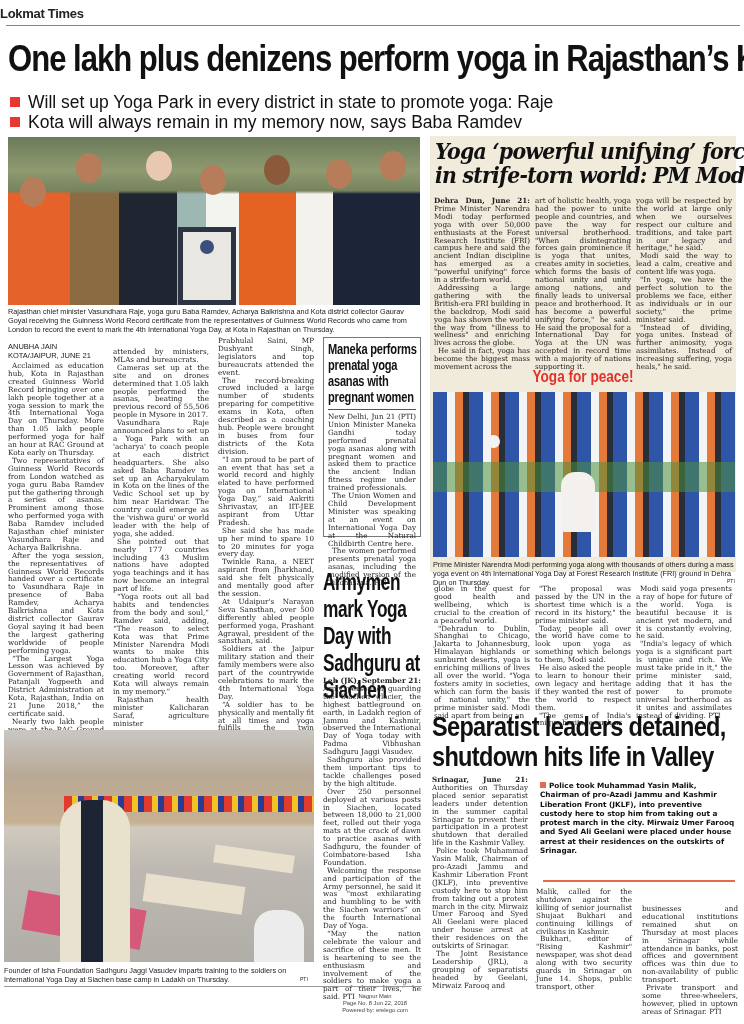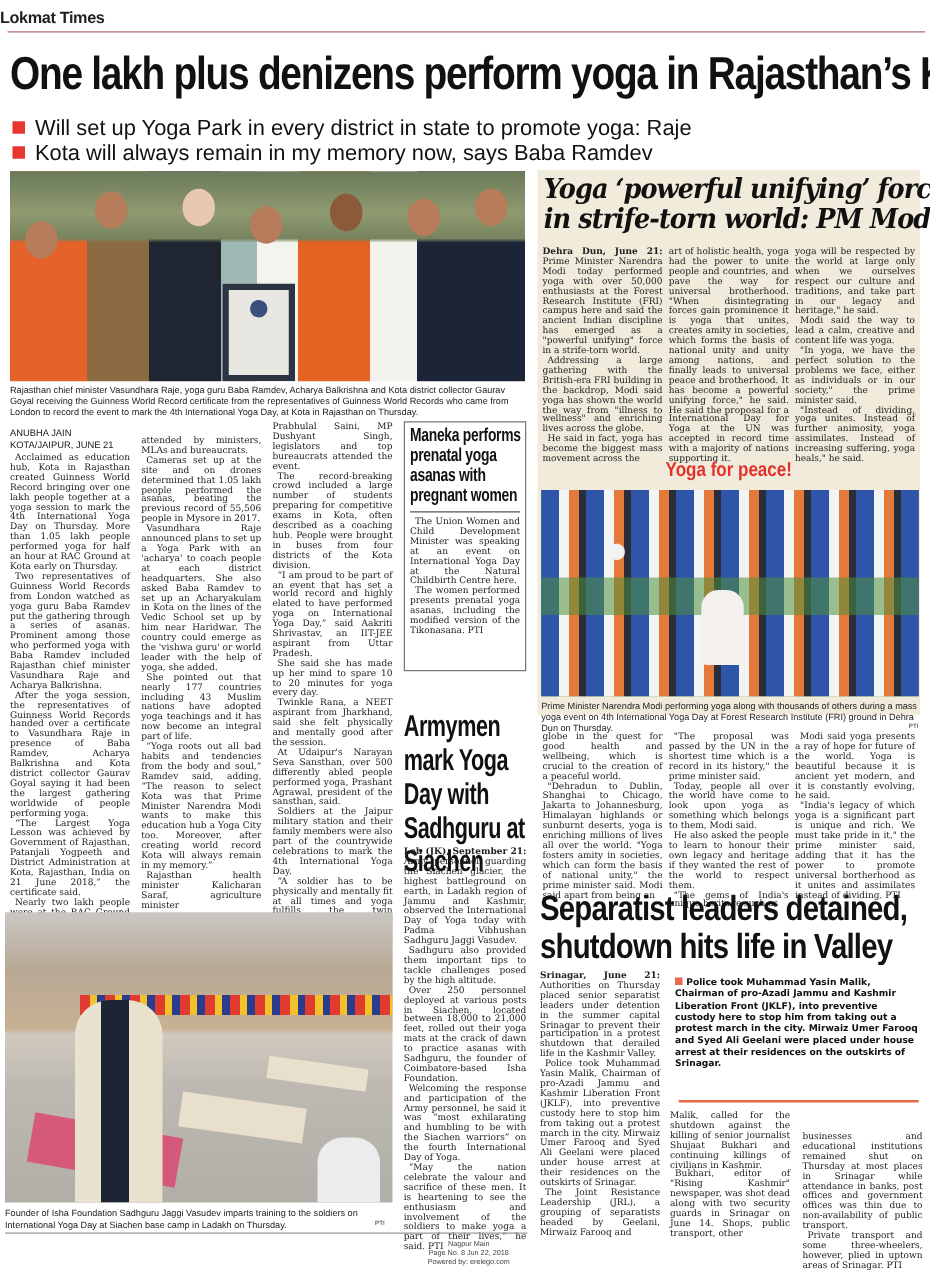--- a/index.html
+++ b/index.html
@@ -124,20 +124,21 @@
   <p>Twinkle Rana, a NEET aspirant from Jharkhand, said she felt physically and mentally good after the session.</p>
   <p>At Udaipur's Narayan Seva Sansthan, over 500 differently abled people performed yoga, Prashant Agrawal, president of the sansthan, said.</p>
   <p>Soldiers at the Jaipur military station and their family members were also part of the countrywide celebrations to mark the 4th International Yoga Day.</p>
   <p>“A soldier has to be physically and mentally fit at all times and yoga fulfills the twin purposes,” said an officer involved in conducting a yoga event at the 61st Cavalry Grounds in Jaipur.</p>
 </div>
 
 <div class="abs sidebox">
   <div class="side-head">Maneka performs prenatal yoga asanas with pregnant women</div>
   <div class="side-rule"></div>
   <div class="body-col">
+    <p style="text-indent:0">New Delhi, Jun 21 (PTI) Union Minister Maneka Gandhi today performed prenatal yoga asanas along with pregnant women and asked them to practice the ancient Indian fitness regime under trained professionals.</p>
     <p>The Union Women and Child Development Minister was speaking at an event on International Yoga Day at the Natural Childbirth Centre here.</p>
     <p>The women performed presents prenatal yoga asanas, including the modified version of the Tikonasana. PTI</p>
   </div>
 </div>
 
 <div class="abs army-head">Armymen mark Yoga Day with Sadhguru at Siachen</div>
 <div class="abs body-col army-body">
   <p style="text-indent:0"><span class="dateline">Leh (JK), September 21:</span> <span>Army personnel guarding the Siachen glacier, the highest battleground on earth, in Ladakh region of Jammu and Kashmir, observed the International Day of Yoga today with Padma Vibhushan Sadhguru Jaggi Vasudev.</span></p>
   <p>Sadhguru also provided them important tips to tackle challenges posed by the high altitude.</p>
   <p>Over 250 personnel deployed at various posts in Siachen, located between 18,000 to 21,000 feet, rolled out their yoga mats at the crack of dawn to practice asanas with Sadhguru, the founder of Coimbatore-based Isha Foundation.</p>

